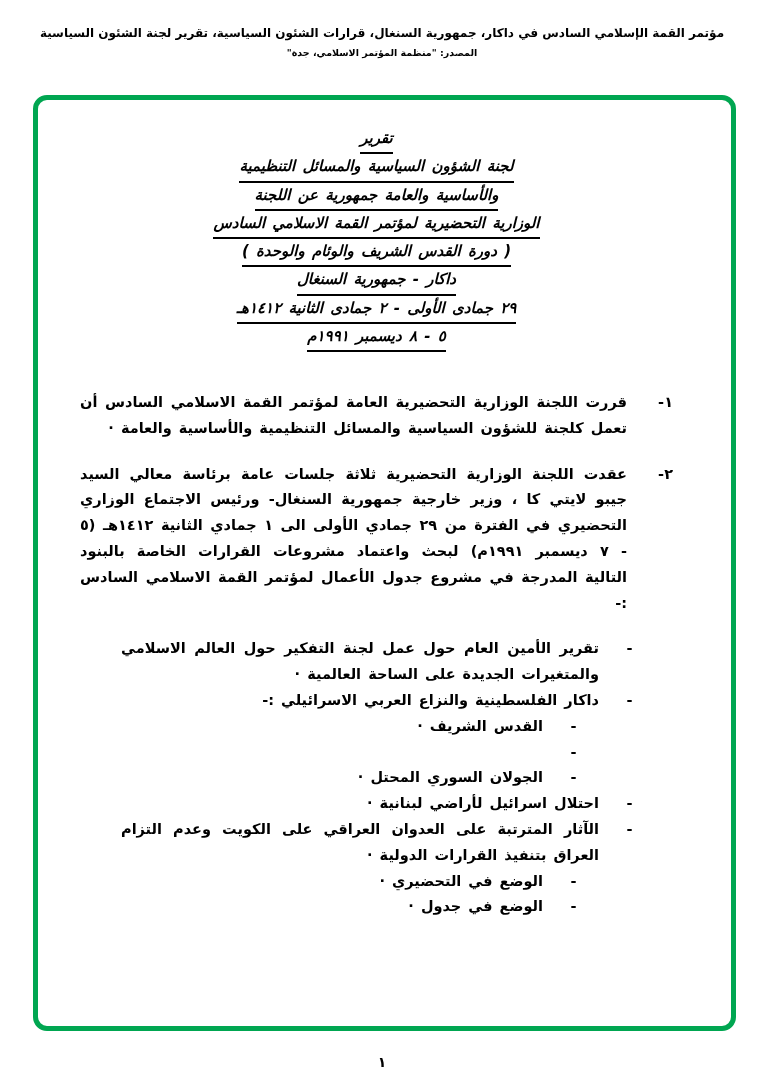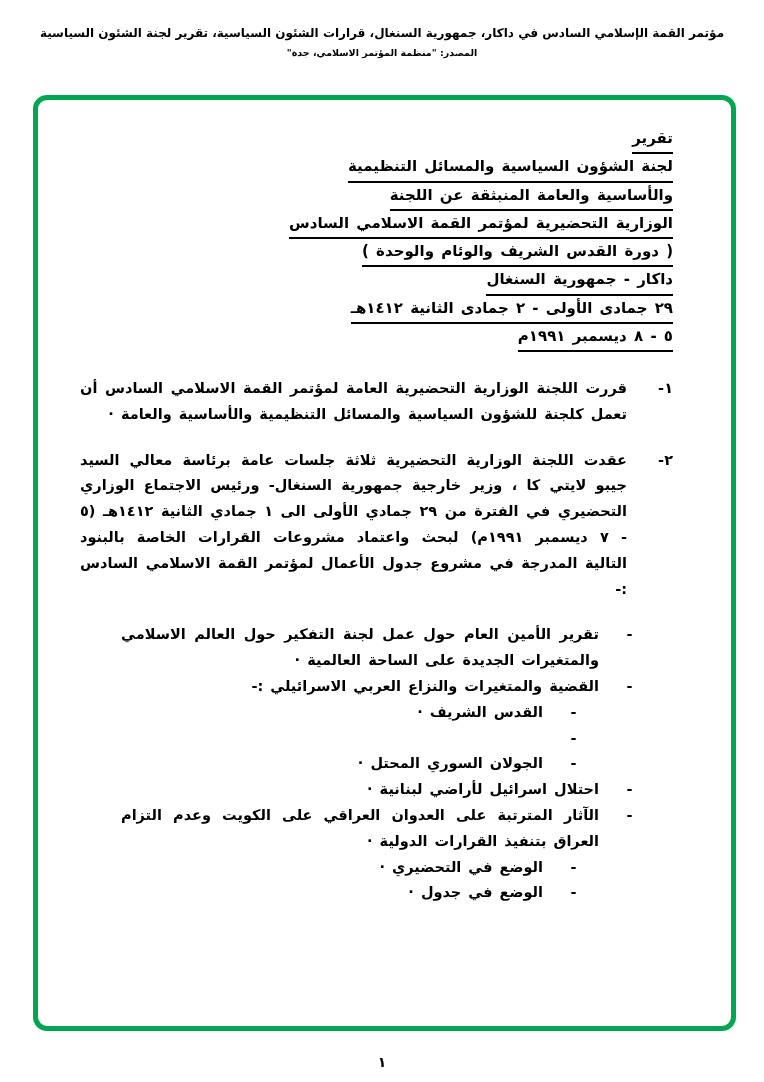--- a/index.html
+++ b/index.html
@@ -32,22 +32,23 @@
     right: 28px;
     top: 95px;
     height: 936px;
     border: 5px solid #00a651;
     border-radius: 14px;
     padding: 26px 58px 16px 42px;
     direction: rtl;
     overflow: hidden;
   }
   .title-block {
-    text-align: right;
-    margin-bottom: 24px;
+    text-align: center;
+    margin-bottom: 38px;
+    font-style: italic;
   }
   .title-line { display: block; margin: 1px 0; }
   .title-line span {
     display: inline-block;
     font-weight: bold;
     font-size: 15px;
     line-height: 1.55;
     letter-spacing: 0.6px;
     word-spacing: 2px;
     border-bottom: 2px solid #000;
@@ -94,21 +95,21 @@
 <div class="page-header">
   <div class="h-title">مؤتمر القمة الإسلامي السادس في داكار، جمهورية السنغال، قرارات الشئون السياسية، تقرير لجنة الشئون السياسية</div>
   <div class="h-source">المصدر: "منظمة المؤتمر الاسلامي، جدة"</div>
 </div>
 
 <div class="doc-frame" style="border-color: rgb(0, 166, 81);">
 
   <div class="title-block">
     <div class="title-line"><span>تقرير</span></div>
     <div class="title-line"><span>لجنة الشؤون السياسية والمسائل التنظيمية</span></div>
-    <div class="title-line"><span>والأساسية والعامة المنبثقة عن اللجنة</span></div>
+    <div class="title-line"><span>والأساسية والعامة جمهورية عن اللجنة</span></div>
     <div class="title-line"><span>الوزارية التحضيرية لمؤتمر القمة الاسلامي السادس</span></div>
     <div class="title-line"><span>( دورة القدس الشريف والوئام والوحدة )</span></div>
     <div class="title-line"><span>داكار - جمهورية السنغال</span></div>
     <div class="title-line"><span>٢٩ جمادى الأولى - ٢ جمادى الثانية ١٤١٢هـ</span></div>
     <div class="title-line"><span>٥ - ٨ ديسمبر ١٩٩١م</span></div>
   </div>
 
   <div class="para">
     <div class="para-num">١-</div>
     <div class="para-text">قررت اللجنة الوزارية التحضيرية العامة لمؤتمر القمة الاسلامي السادس أن تعمل كلجنة للشؤون السياسية والمسائل التنظيمية والأساسية والعامة ·</div>
@@ -119,21 +120,21 @@
     <div class="para-text">عقدت اللجنة الوزارية التحضيرية ثلاثة جلسات عامة برئاسة معالي السيد جيبو لايتي كا ، وزير خارجية جمهورية السنغال- ورئيس الاجتماع الوزاري التحضيري في الفترة من ٢٩ جمادي الأولى الى ١ جمادي الثانية ١٤١٢هـ (٥ - ٧ ديسمبر ١٩٩١م) لبحث واعتماد مشروعات القرارات الخاصة بالبنود التالية المدرجة في مشروع جدول الأعمال لمؤتمر القمة الاسلامي السادس :-</div>
   </div>
 
   <div class="bullets">
     <div class="bullet l1">
       <div class="bullet-marker">-</div>
       <div class="bullet-text">تقرير الأمين العام حول عمل لجنة التفكير حول العالم الاسلامي والمتغيرات الجديدة على الساحة العالمية ·</div>
     </div>
     <div class="bullet l1">
       <div class="bullet-marker">-</div>
-      <div class="bullet-text">القضية والمتغيرات والنزاع العربي الاسرائيلي :-</div>
+      <div class="bullet-text">داكار الفلسطينية والنزاع العربي الاسرائيلي :-</div>
     </div>
     <div class="bullet l2">
       <div class="bullet-marker">-</div>
       <div class="bullet-text">القدس الشريف ·</div>
     </div>
     <div class="bullet l2">
       <div class="bullet-marker">-</div>
     </div>
     <div class="bullet l2">
       <div class="bullet-marker">-</div>

